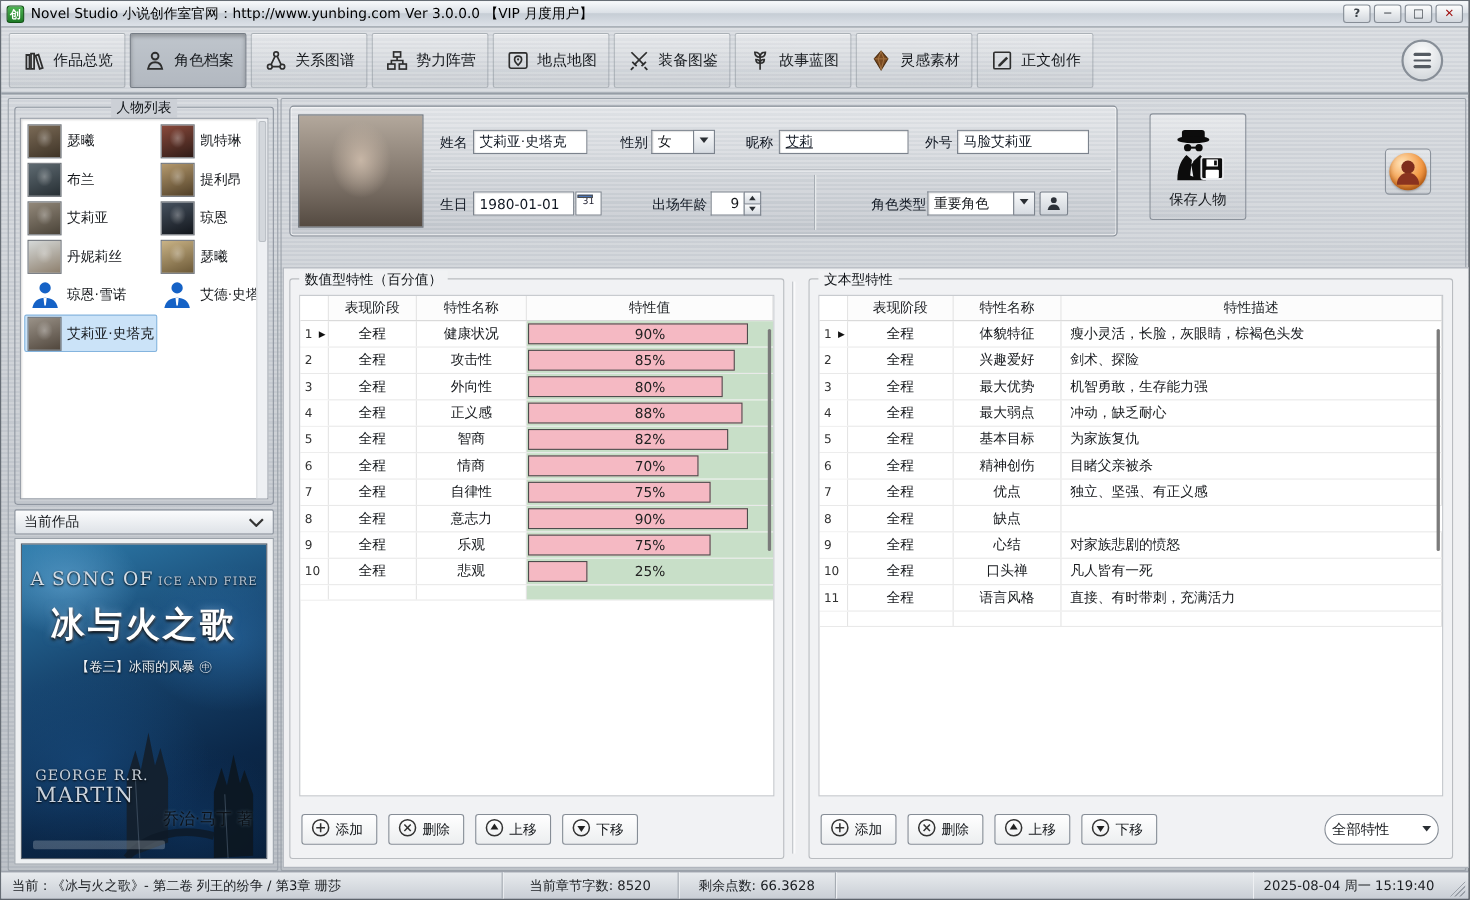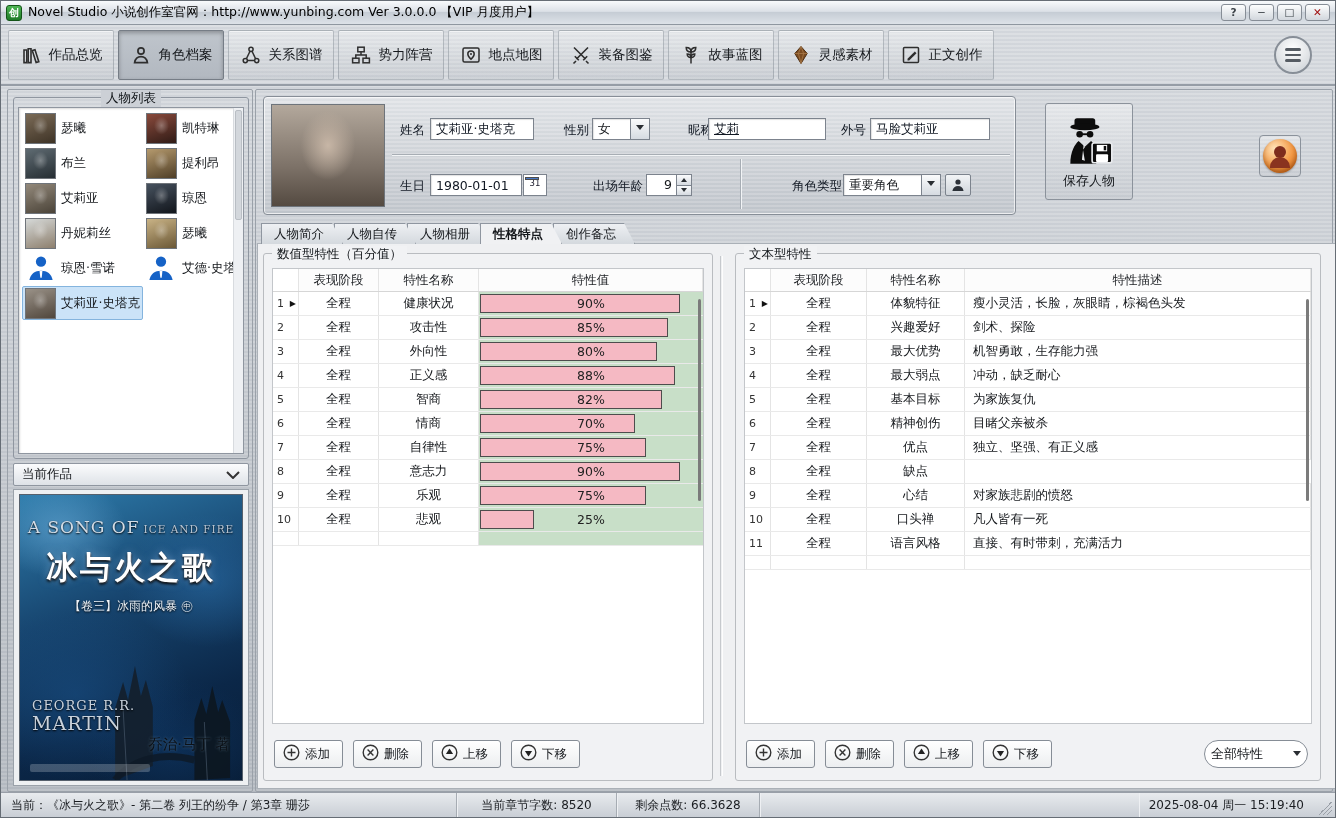--- a/index.html
+++ b/index.html
@@ -398,21 +398,21 @@
       <input class="finput" style="left: 166px; top: 21px; width: 104px;" value="艾莉亚·史塔克">
 
       <span class="flabel" style="left:300px;top:25px">性别</span>
       <div class="combo" style="left:328px;top:21px;width:58px">
         <span class="cval">女</span>
         <span class="cbtn">
             <span class="tri-dn" style="margin-top:0"></span>
           </span>
       </div>
 
-      <span class="flabel" style="left:424px;top:25px">昵称</span>
+      <span class="flabel" style="left:414px;top:25px">昵称</span>
       <input class="finput" style="left: 444px; top: 21px; width: 118px; text-decoration: underline;" value="艾莉">
 
       <span class="flabel" style="left:577px;top:25px">外号</span>
       <input class="finput" style="left: 606px; top: 21px; width: 120px;" value="马脸艾莉亚">
 
       <div class="hdiv"></div>
       <div class="vdiv"></div>
 
       <span class="flabel" style="left:136px;top:81px">生日</span>
       <input class="finput" style="left: 166px; top: 77px; width: 92px;" value="1980-01-01">
@@ -470,27 +470,20 @@
       <span>保存人物</span>
     </div>
 
     <div class="round-btn">
       <div class="orange-orb">
         <div class="orb-head"></div>
           <div class="orb-body"></div>
       </div>
     </div>
 
-    <div class="tabs">
-        <div class="tab " style="z-index:5">人物简介</div>
-        <div class="tab " style="z-index:4">人物自传</div>
-        <div class="tab " style="z-index:3">人物相册</div>
-        <div class="tab active" style="z-index:9">性格特点</div>
-        <div class="tab " style="z-index:1">创作备忘</div>
-      </div>
 
     <div class="content">
 
       <div class="gb2 gb-num">
         <span class="gb-legend">数值型特性（百分值）</span>
         <div class="tablewrap">
           <div id="num-table">
               <div class="trow head">
   <div class="tcell num"></div>
   <div class="tcell stage" style="width:80px">表现阶段</div>

